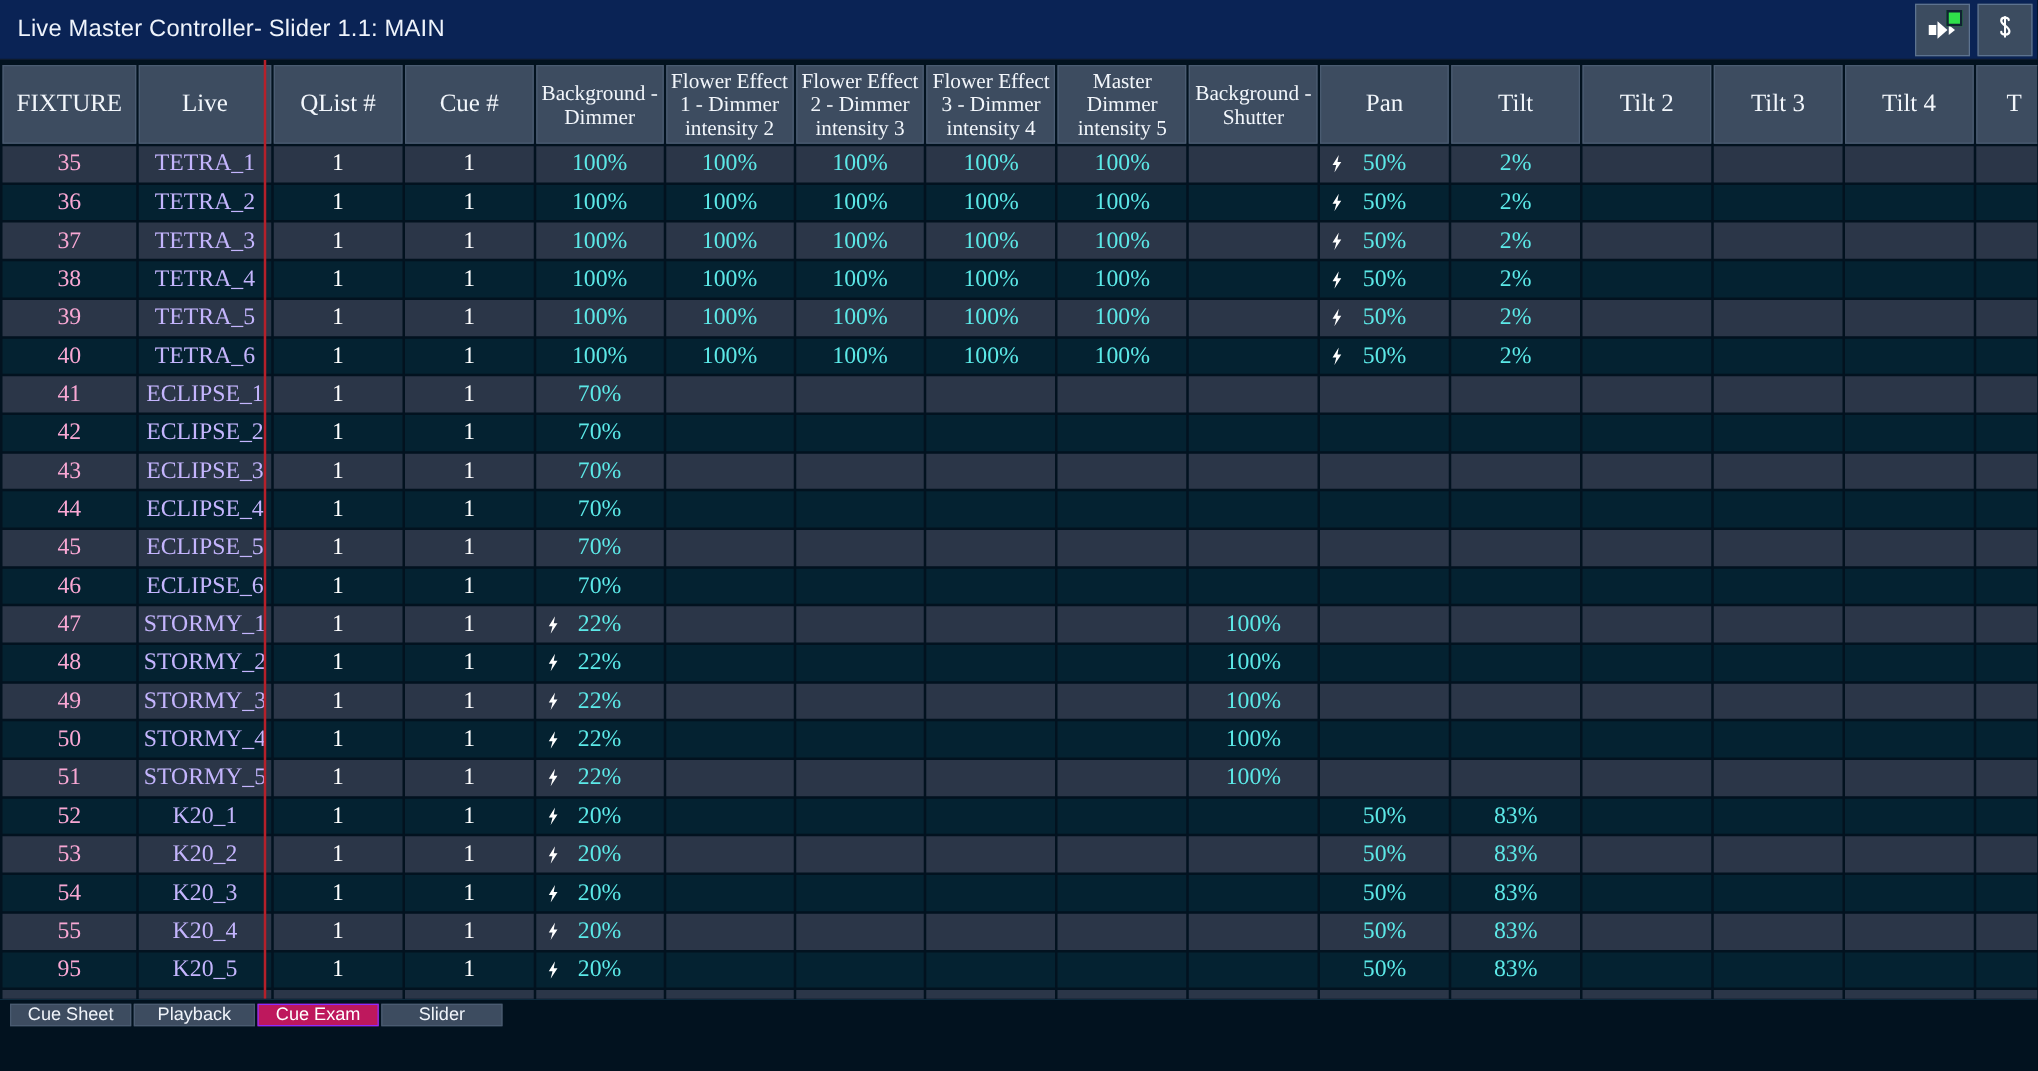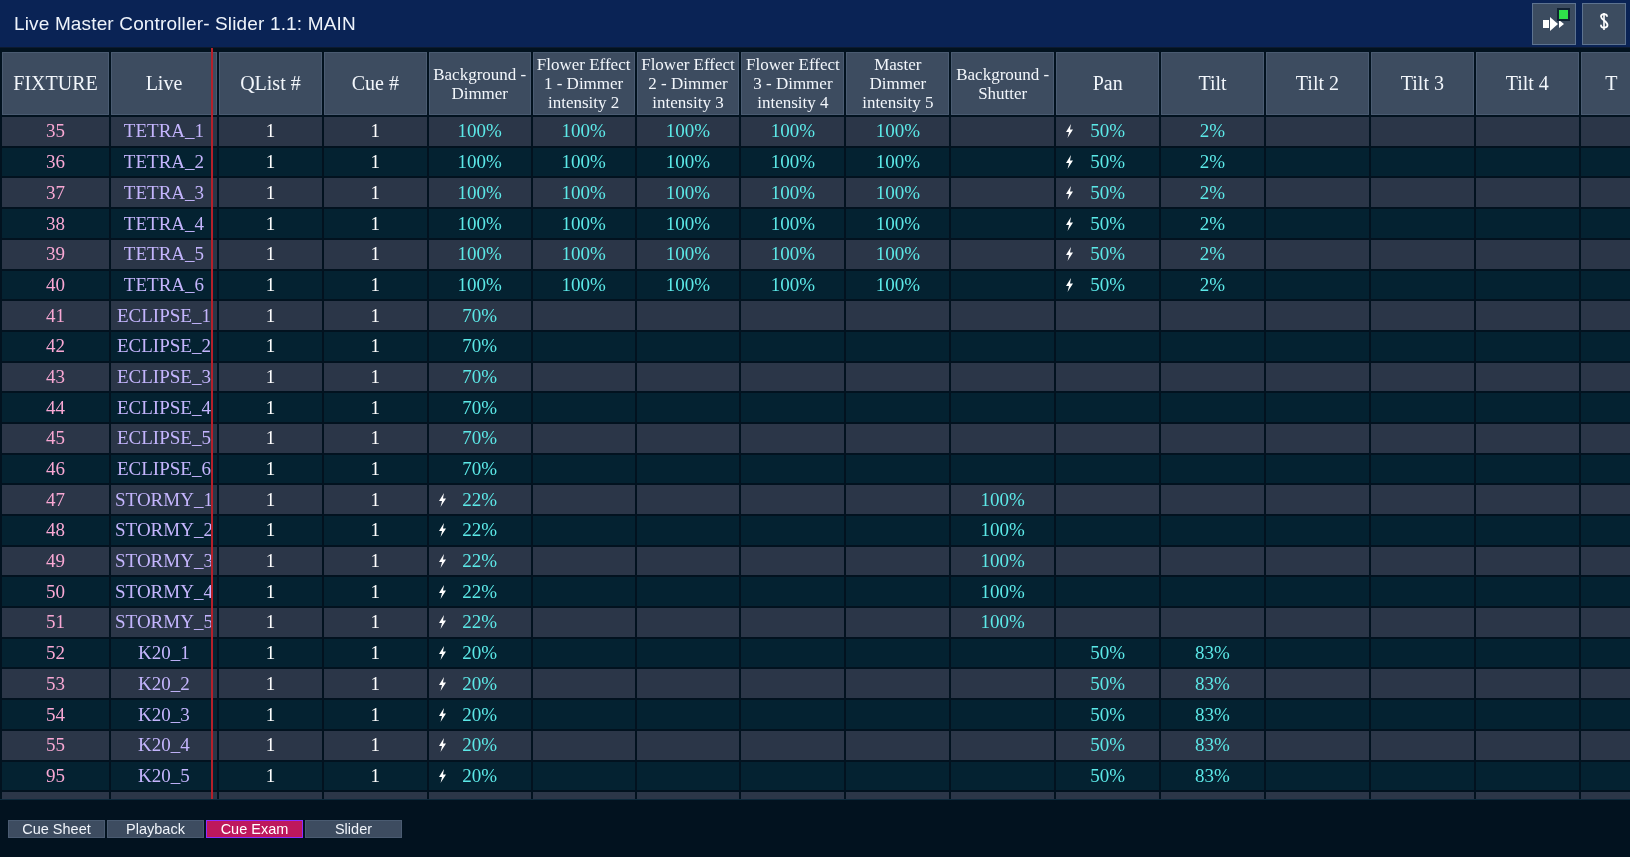--- a/index.html
+++ b/index.html
@@ -121,21 +121,21 @@
     z-index: 5;
     pointer-events: none;
   }
 
   
   .tabbar {
     flex: 0 0 58px;
     height: 58px;
     background: #02121f;
     display: flex;
-    align-items: center;
+    align-items: flex-start;
     gap: 2px;
     padding: 3px 0 3px 8px;
     border-top: 1px solid #0e2a3d;
   }
   .tab {
     width: 97px;
     background: #3d4c60;
     color: #f0f4fa;
     font-size: 14.5px;
     display: flex; align-items: center; justify-content: center;

